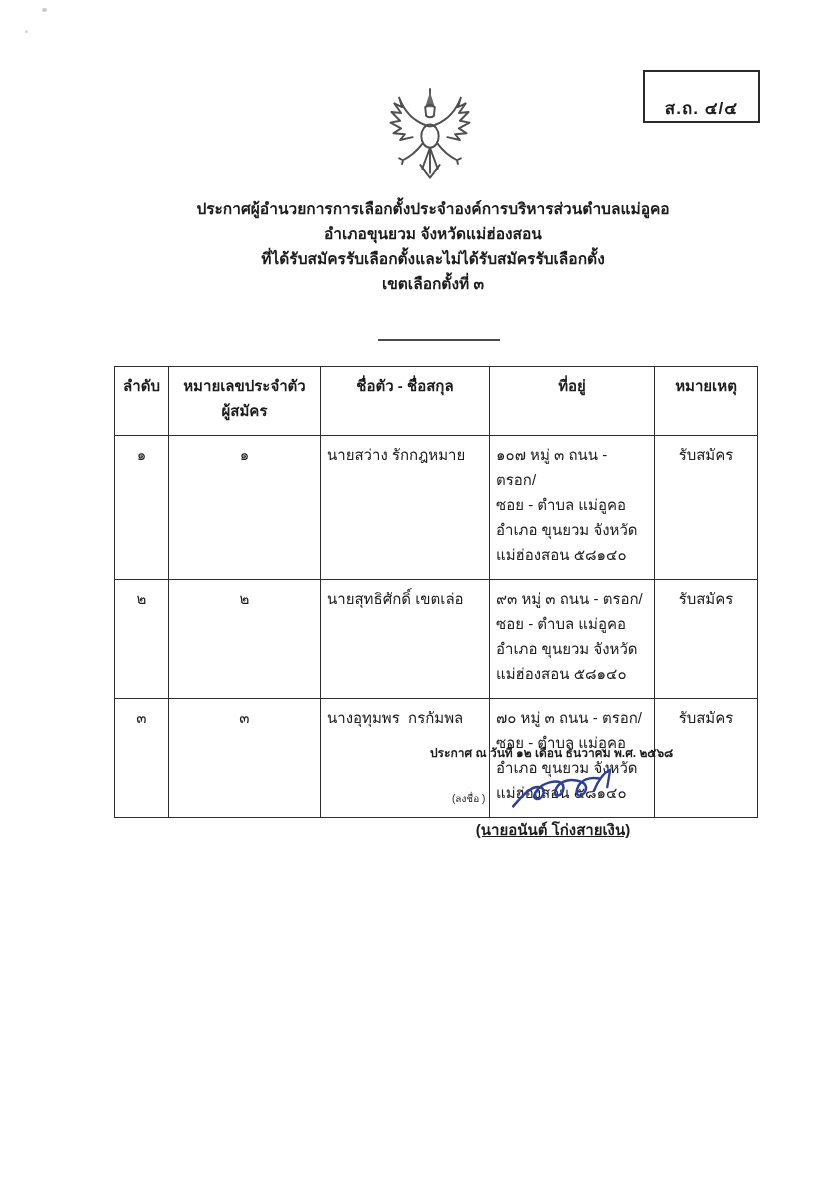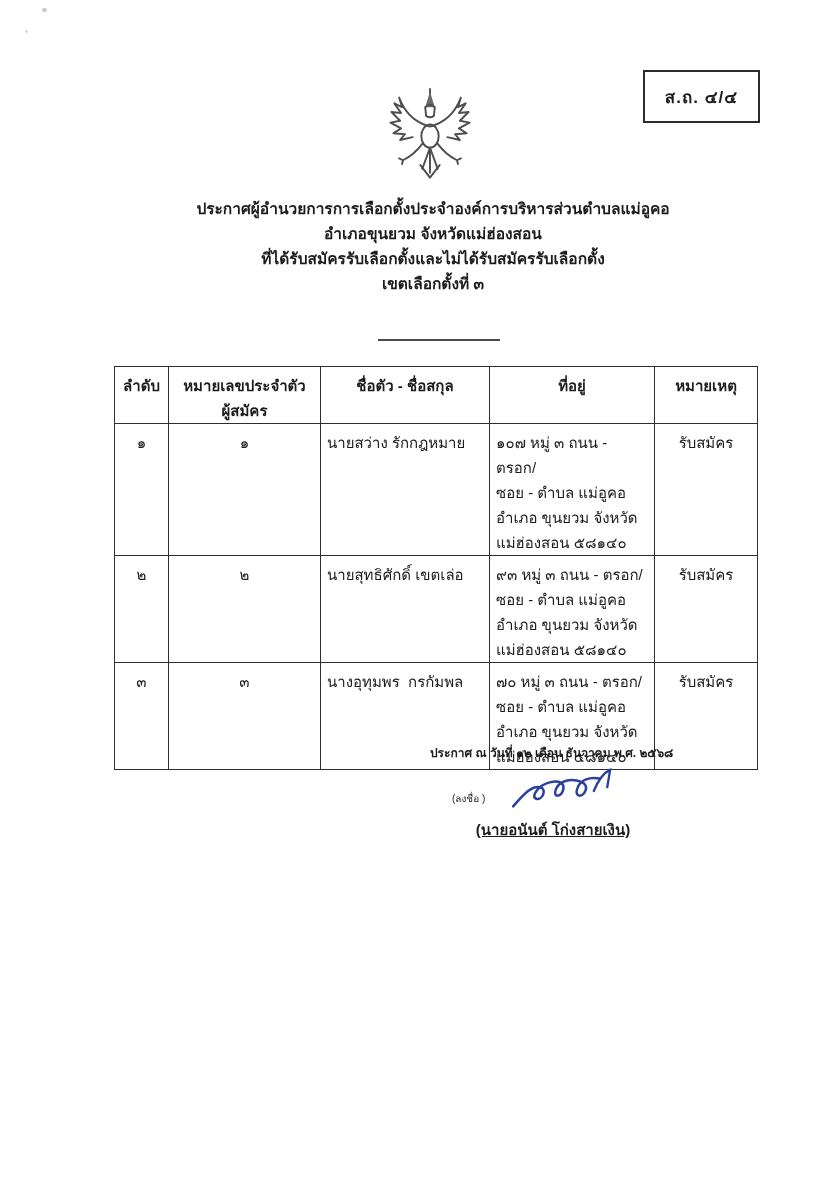--- a/index.html
+++ b/index.html
@@ -12,21 +12,21 @@
     color:#1c1c1c;
     overflow:hidden;
   }
   .speck{position:absolute;background:#9a9a9a;border-radius:50%;}
   .speck.s1{left:42px;top:8px;width:5px;height:4px;opacity:.55;}
   .speck.s2{left:25px;top:30px;width:3px;height:3px;opacity:.4;}
 
   .form-code-box{
     position:absolute;left:643px;top:70px;width:113px;height:49px;
     border:2px solid #2b2b2b;
-    display:flex;align-items:center;justify-content:center;
+    display:flex;align-items:flex-end;justify-content:center;
     font-size:17px;font-weight:700;letter-spacing:1px;
   }
 
   .emblem{position:absolute;left:372px;top:86px;width:116px;height:108px;}
 
   .title-block{
     position:absolute;left:45px;top:196px;width:776px;
     text-align:center;font-weight:700;font-size:15.5px;line-height:25px;
   }
   .divider{
@@ -34,21 +34,21 @@
   }
 
   table.candidates{
     position:absolute;left:114px;top:366px;
     border-collapse:collapse;table-layout:fixed;
     font-size:15px;
   }
   table.candidates td{
     border:1.6px solid #2e2e2e;
     vertical-align:top;
-    padding:6px 6px 0 6px;
+    padding:6px 6px 12px 6px;
     line-height:25px;
   }
   td.c-center{text-align:center;}
   tr.hdr td{font-weight:700;text-align:center;height:48px;}
   td.c-name{padding-left:11px;white-space:pre-wrap;}
   td.c-addr{padding-left:11px;line-height:25.5px;}
   tr.r1 td{height:89px;}
   tr.r2 td{height:95px;}
   tr.r3 td{height:96px;}
 

